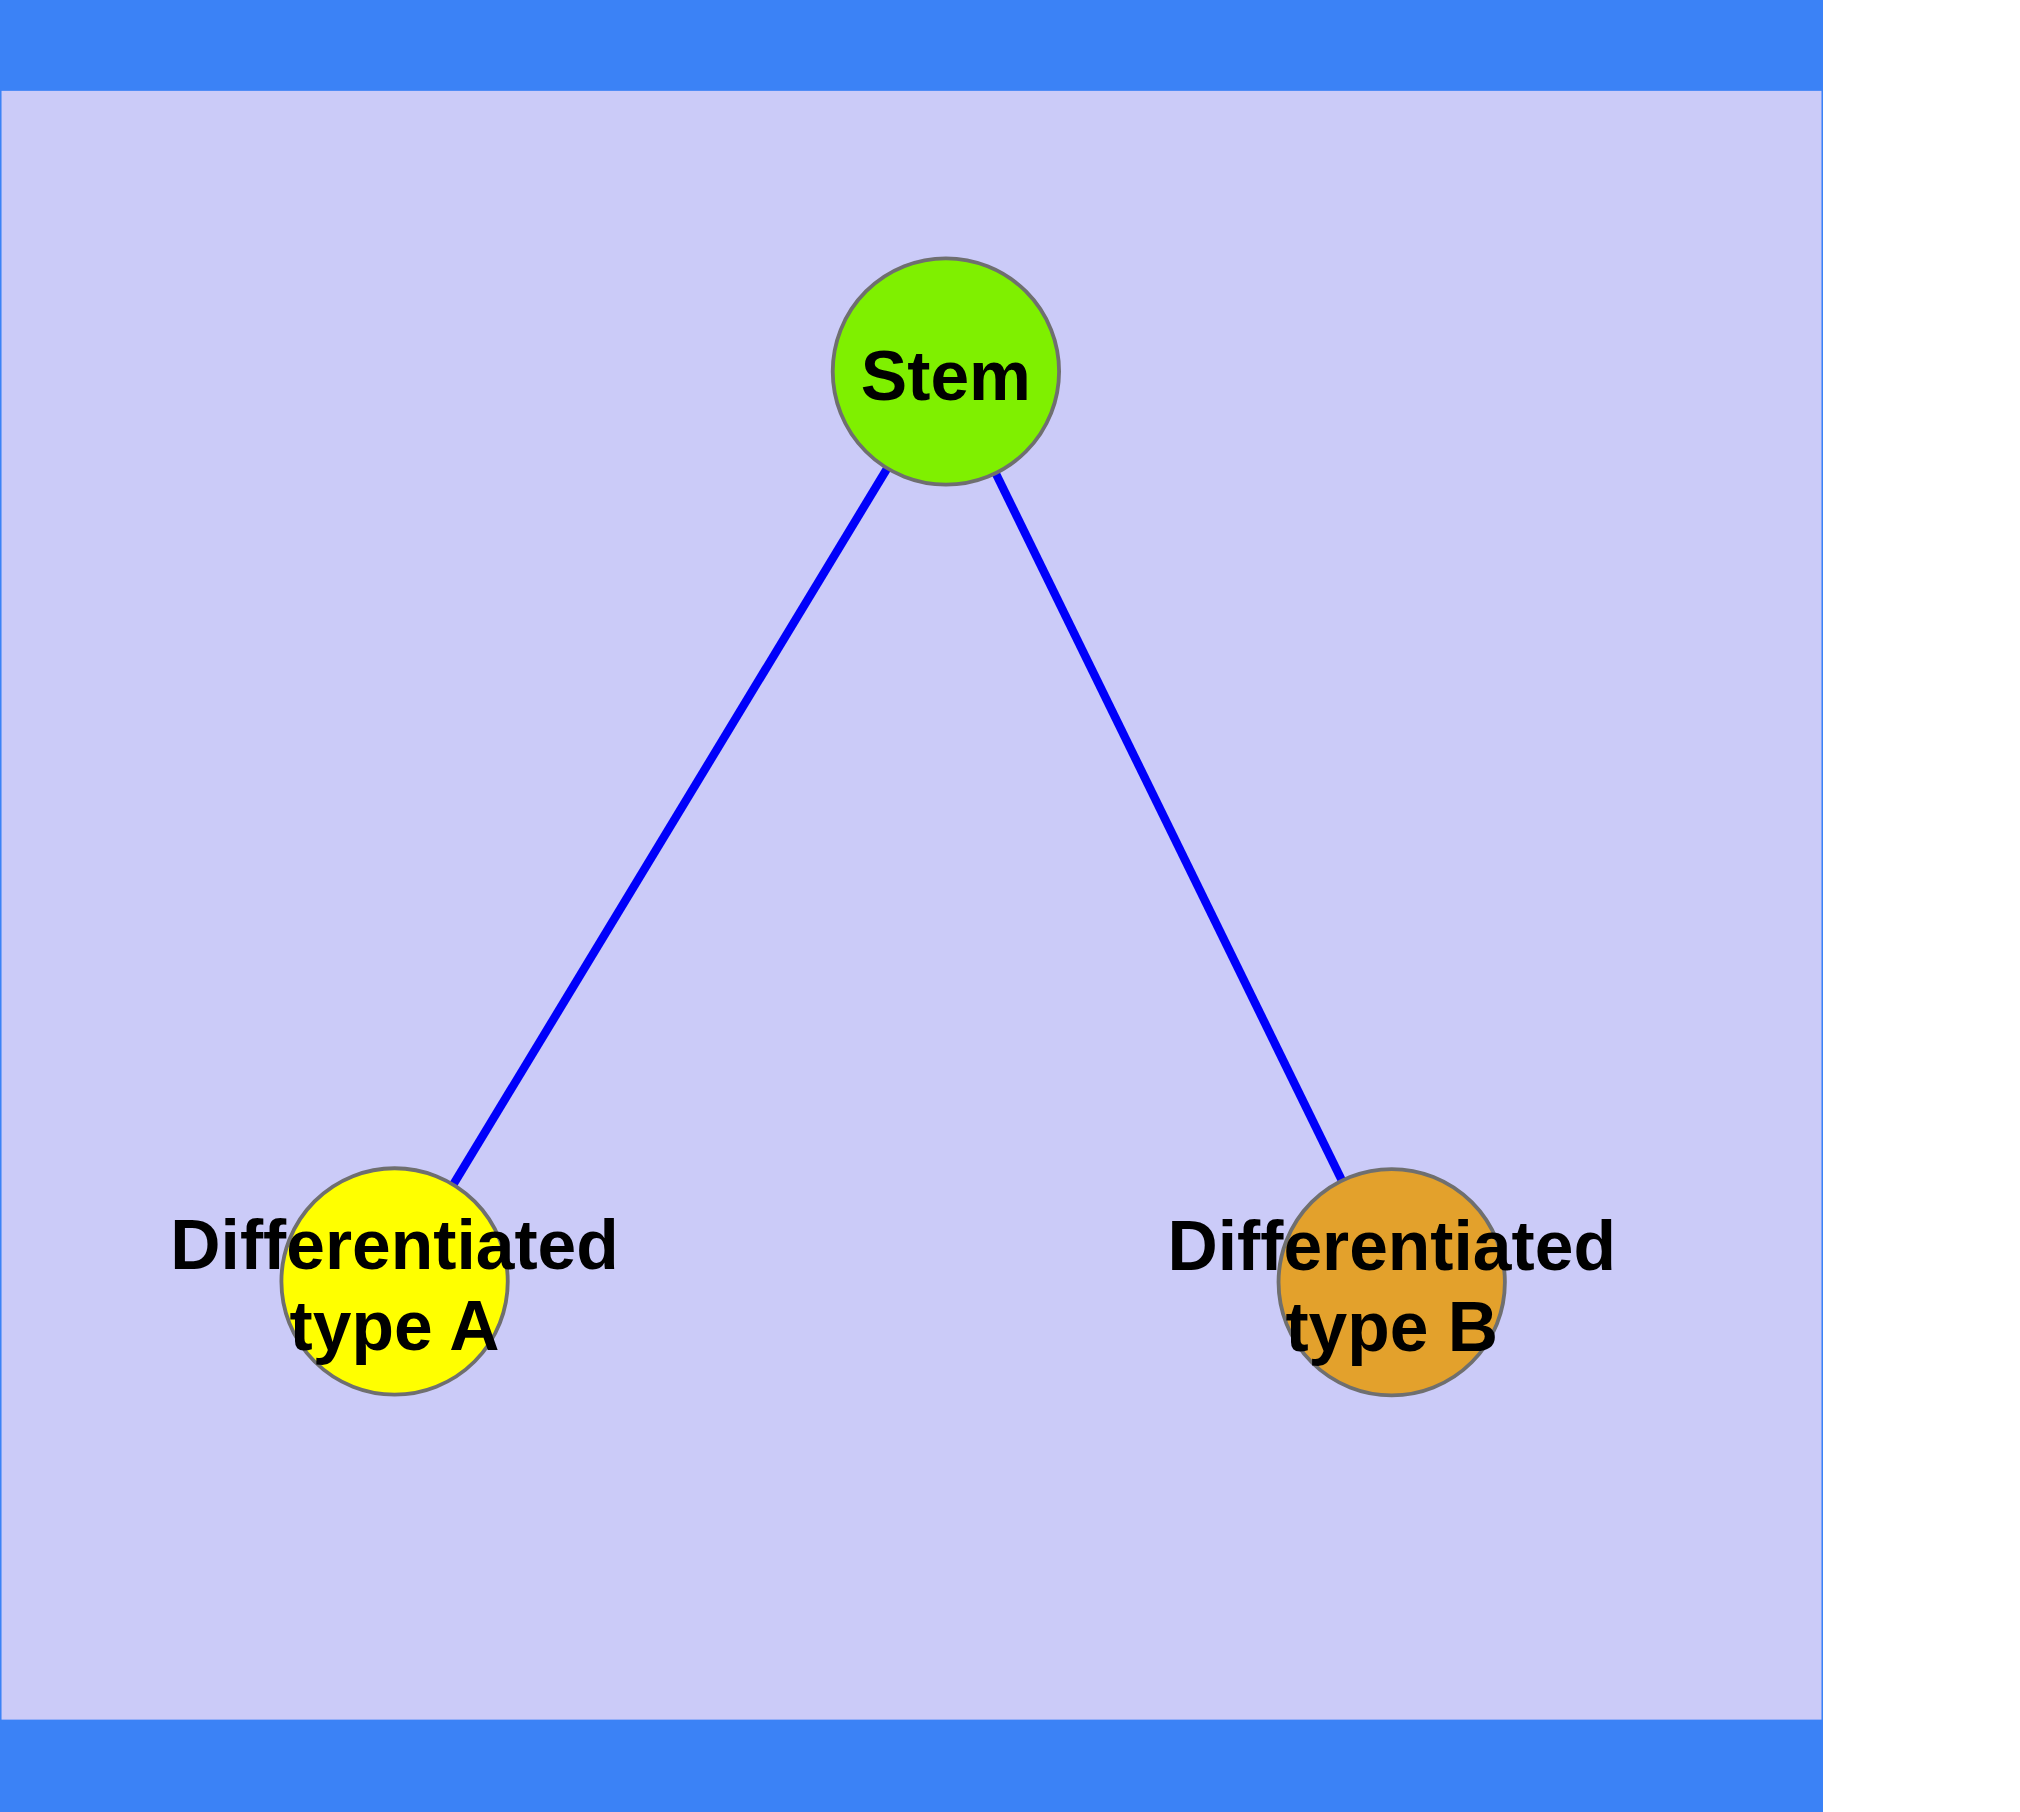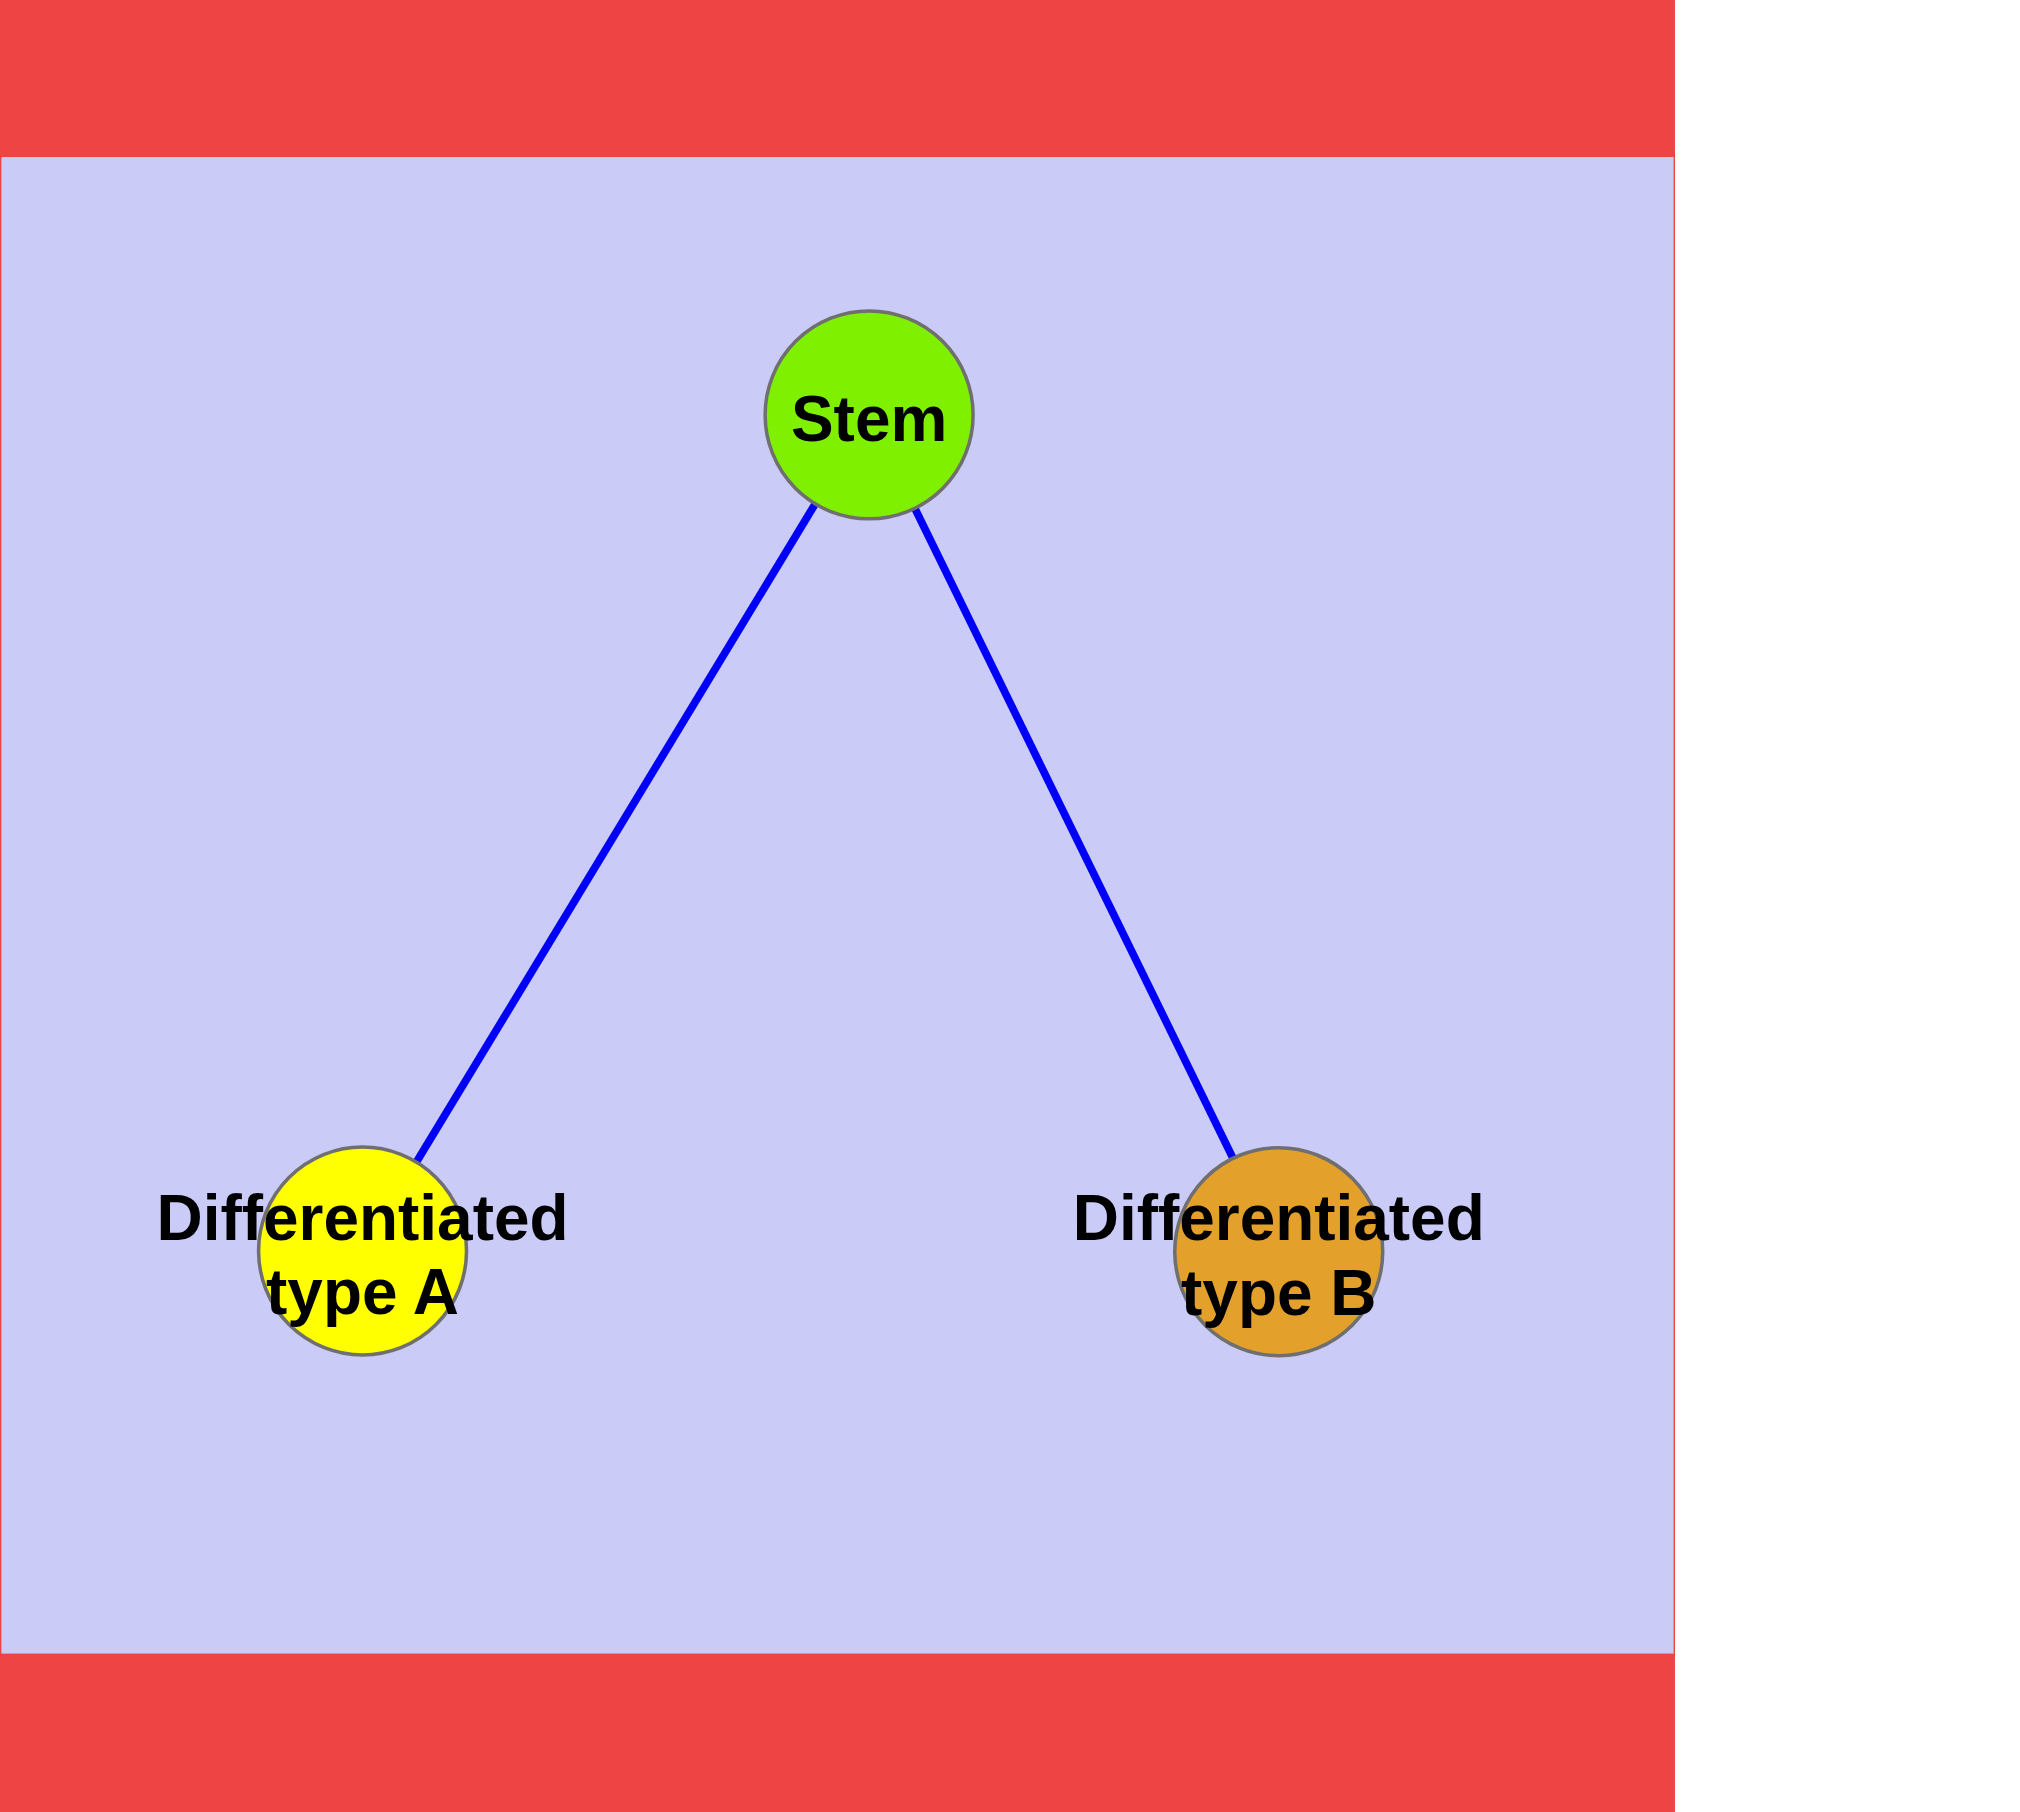--- a/index.html
+++ b/index.html
@@ -3,23 +3,23 @@
 <meta charset="utf-8">
 <style>
   html, body {
     margin: 0;
     padding: 0;
     background: #ffffff;
     font-family: "Liberation Sans", sans-serif;
   }
   #figure-wrap {
     position: relative;
-    width: 1675px;
+    width: 1823px;
     height: 1812px;
-    background: #ef4444;
+    background: #3b82f6;
     overflow: hidden;
   }
   #graph-svg {
     display: block;
     width: 100%;
     height: 100%;
   }
   .node-label {
     font-family: "Liberation Sans", sans-serif;
     font-weight: bold;

